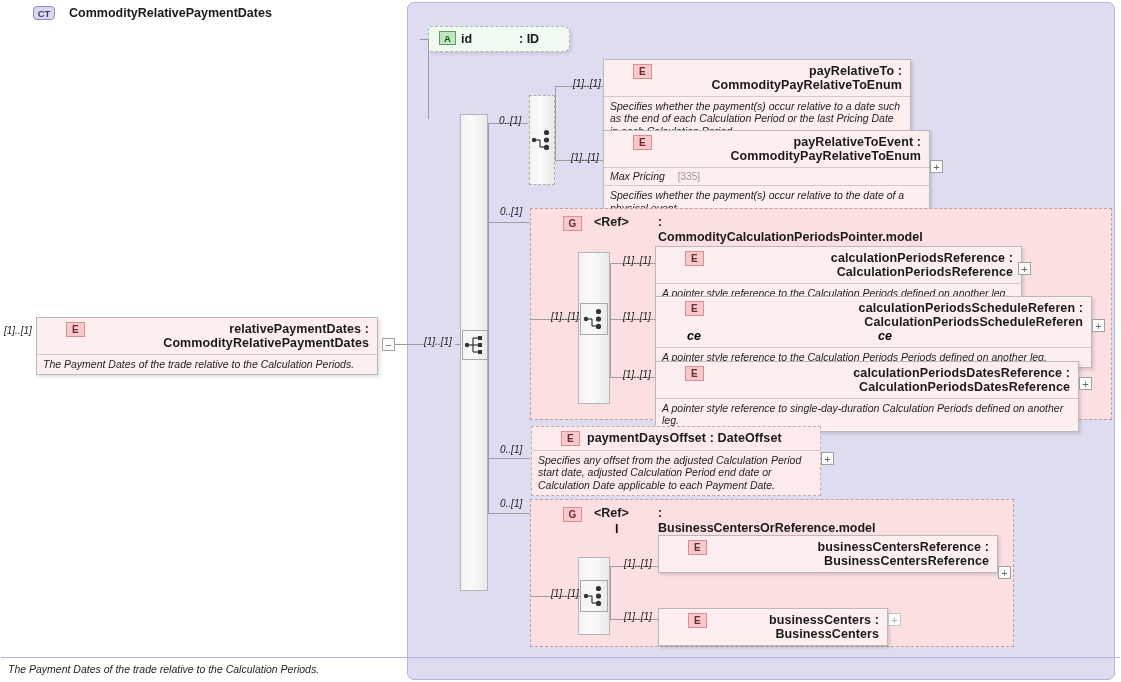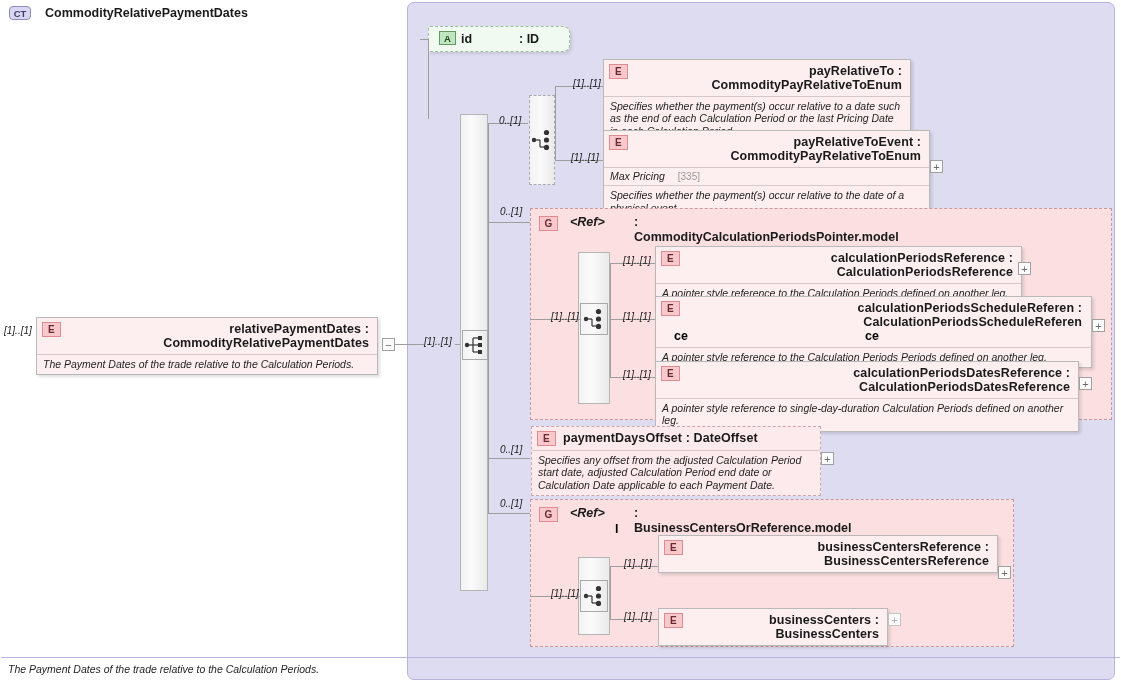--- a/index.html
+++ b/index.html
@@ -46,20 +46,21 @@
   .badge {
     flex: 0 0 auto;
     width: 19px; height: 15px;
     margin-right: 7px; margin-top: 0px;
     border: 1px solid #e08b90;
     background: #f7c9cc;
     color: #6b2a2e;
     font-size: 10px; font-weight: 700;
     display: flex; align-items: center; justify-content: center;
     font-style: normal;
+    margin-left: 24px;
   }
   .badge.g { border-color:#e08b90; background:#f7c9cc; }
   .badge.ct {
     width: 22px; height: 14px; border-radius: 4px;
     border: 1px solid #8d8bbf; background: #d9d7ef; color: #3b3a6b;
     font-size: 9.5px;
   }
   .badge.a {
     width: 17px; height: 14px;
     border: 1px solid #5f9b5f; background: #bfe6bf; color:#214c21;
@@ -110,21 +111,21 @@
   .grp {
     position: absolute;
     background: #fbdfe1;
     border: 1px dashed #c49aa0;
   }
   .grp .ghdr {
     display: flex; align-items: flex-start; gap: 0;
     padding: 6px 0 0 8px;
     font-size: 12.5px; font-weight: 600; color:#1a1a1a;
   }
-  .grp .ghdr .ref { width: 64px; font-weight:600;font-style:italic;}
+  .grp .ghdr .ref { width: 64px; font-weight:600;}
   .grp .ghdr .tname { line-height: 14.5px; }
 
   
   .conn {
     position: absolute;
     background: linear-gradient(to right,#f3f3f3,#fafafa 45%,#e9e9e9);
     border: 1px solid #a9a9a9;
     display:flex; align-items:center; justify-content:center;
   }
   .conn.dash { border: 1px dashed #a9a9a9; }
@@ -322,21 +323,21 @@
     </div>
     <div class="body">A pointer style reference to the Calculation Periods defined on another leg.</div>
   </div>
   <div class="exp" style="left:1018px; top:262px;">+</div>
 
   <div class="node solid" style="left:655px; top:296px; width:437px;">
     <div class="hdr" style="padding-bottom:0;">
       <span class="badge">E</span>
       <span class="txt" style="width:395px;">calculationPeriodsScheduleReferen : CalculationPeriodsScheduleReferen</span>
     </div>
-    <div style="display:flex; padding:0 8px 4px 18px; font-size:12.5px; font-weight:600;">
+    <div style="display:flex; padding:0 8px 4px 31px; font-size:12.5px; font-weight:600;font-style:italic;">
       <span style="width:191px;">ce</span>
       <span>ce</span>
     </div>
     <div class="body">A pointer style reference to the Calculation Periods Periods defined on another leg.</div>
   </div>
   <div class="exp" style="left:1092px; top:319px;">+</div>
 
   <div class="node solid" style="left:655px; top:361px; width:424px;">
     <div class="hdr">
       <span class="badge">E</span>

